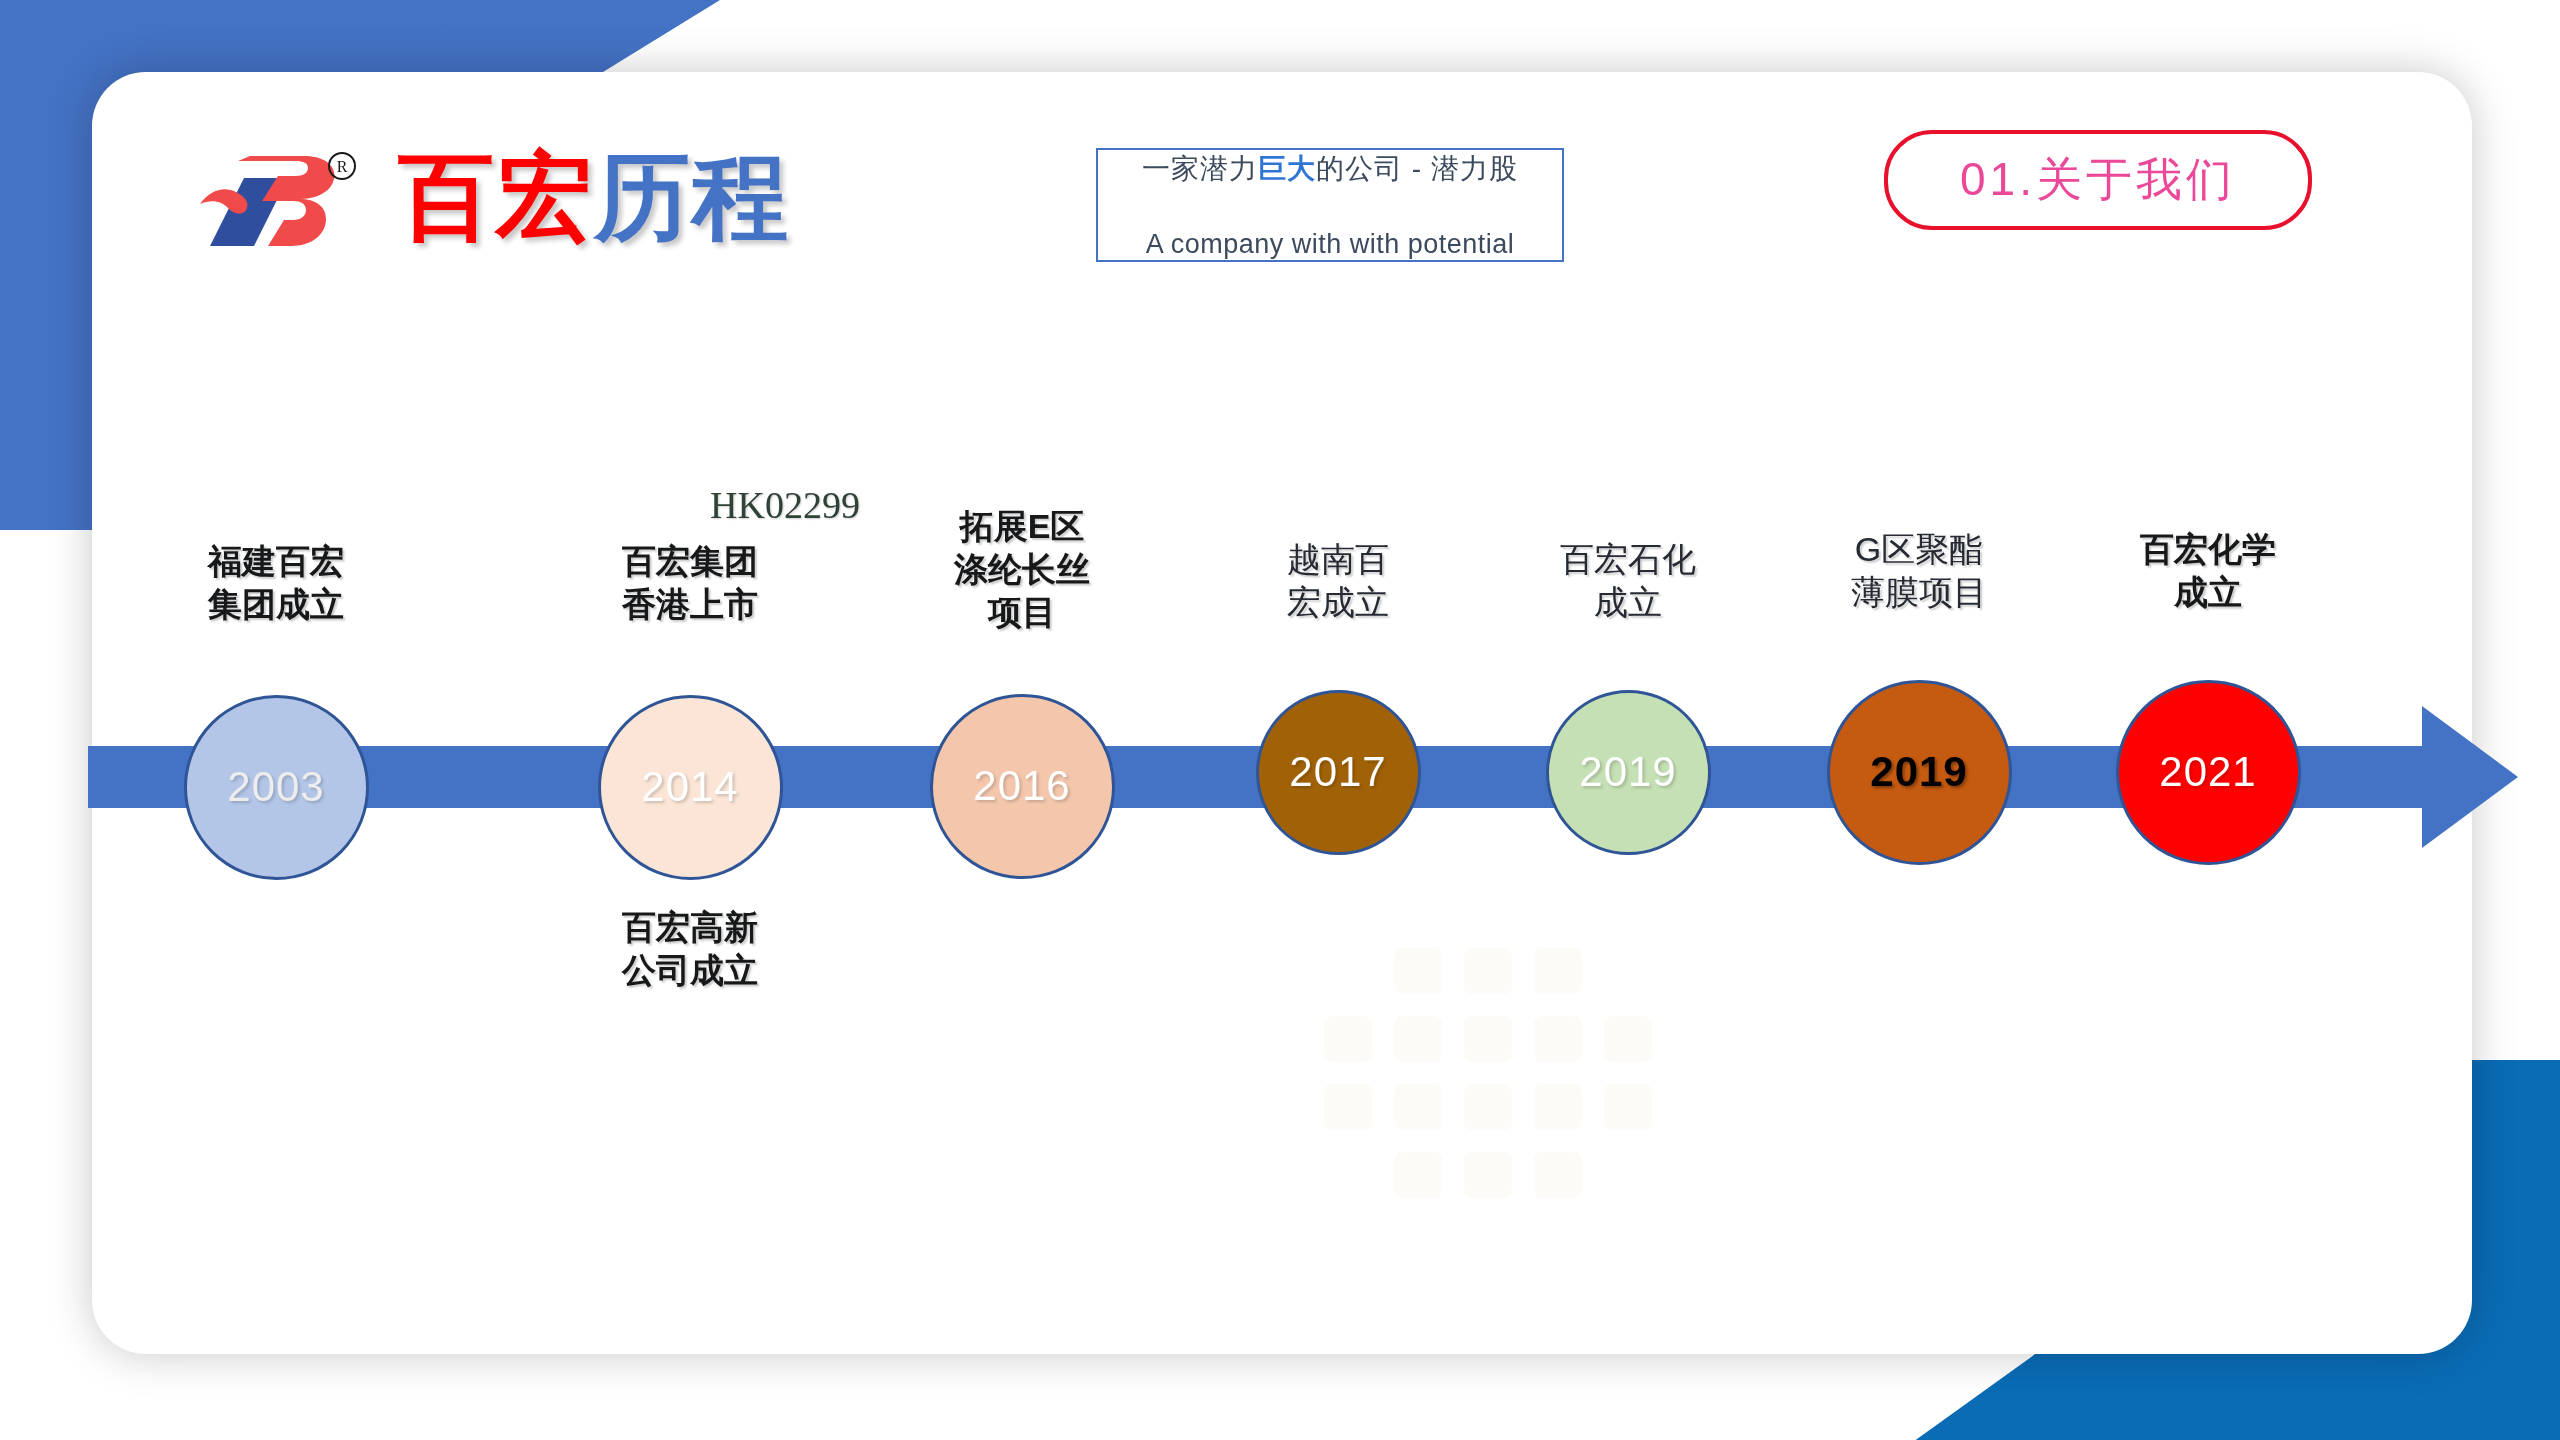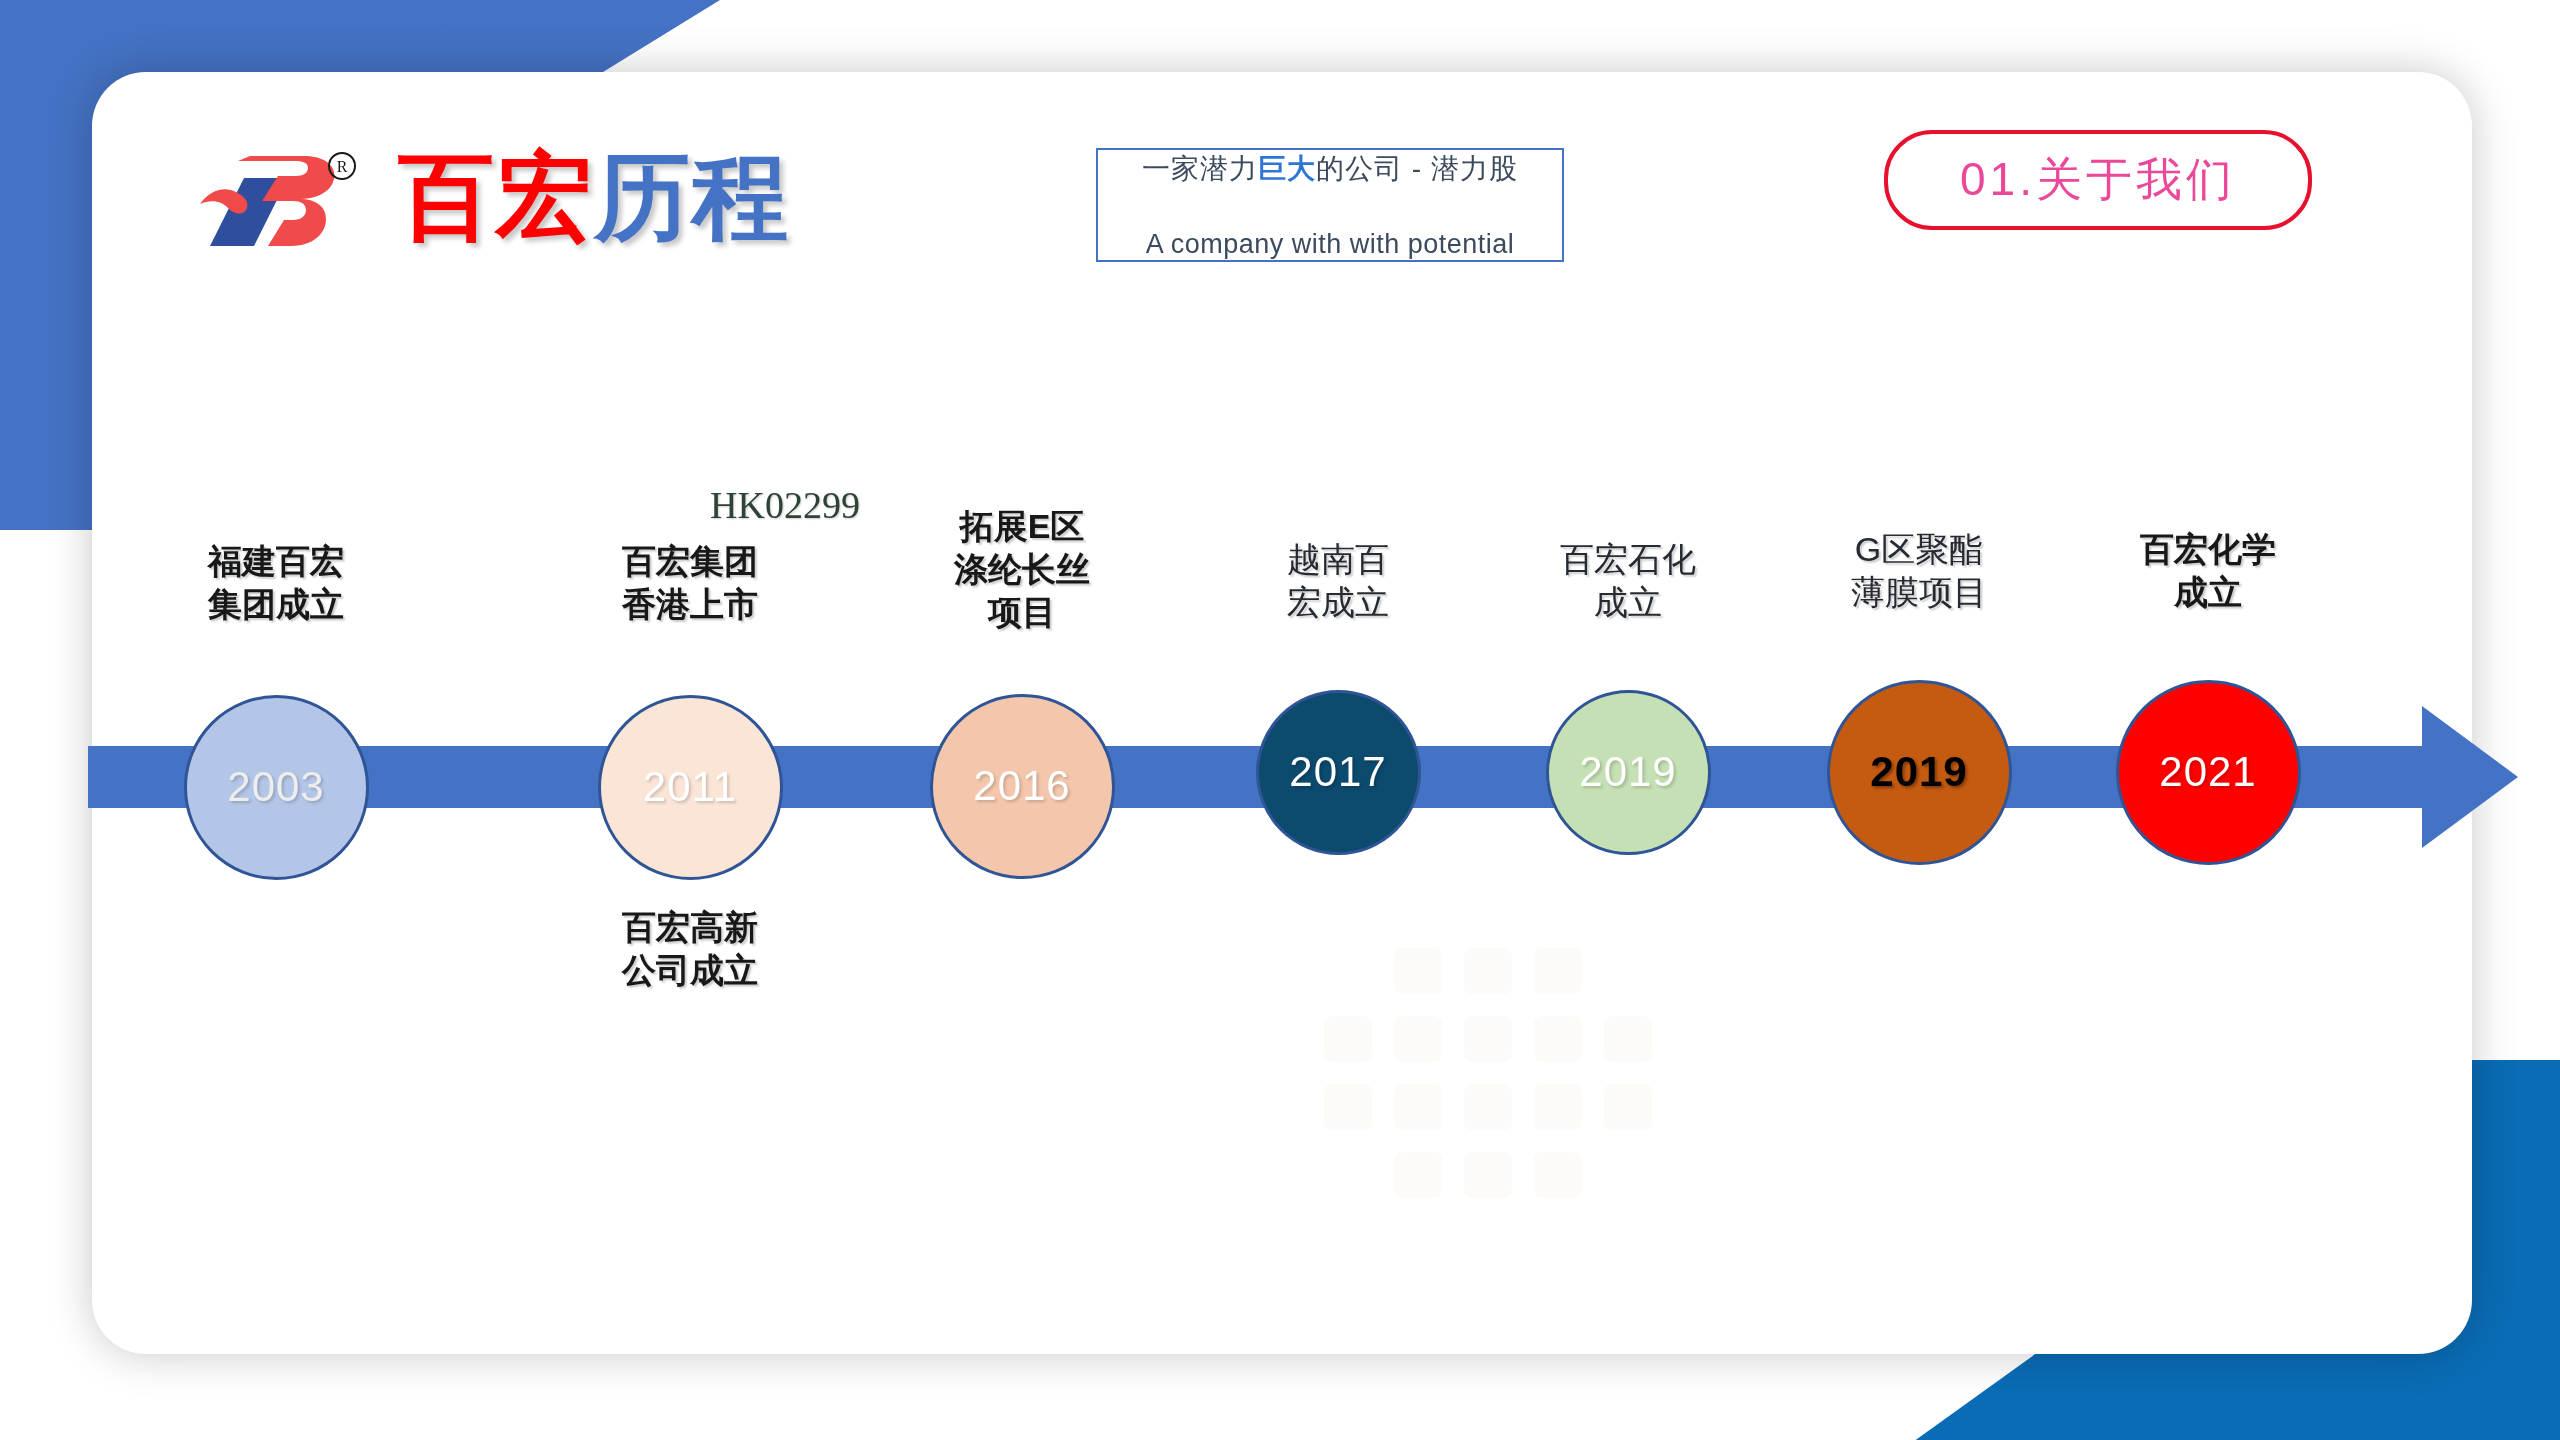--- a/index.html
+++ b/index.html
@@ -299,34 +299,34 @@
 <div class="timeline">
   <div class="tl-bar"></div>
   <div class="tl-arrow"></div>
   <div id="nodes-host">
       <div class="node" style="left: 183.5px; top: 694.5px; width: 185px; height: 185px; background: rgb(180, 198, 231);">
         <span class="node-year dim">2003</span>
       </div>
       <div class="label" style="left: 106px; top: 540px; width: 340px;">福建百宏
 集团成立</div>
       <div class="node" style="left: 597.5px; top: 694.5px; width: 185px; height: 185px; background: rgb(251, 229, 214);">
-        <span class="node-year">2011</span>
+        <span class="node-year">2014</span>
       </div>
       <div class="label code" style="left: 520px; top: 484px; width: 340px;">HK02299</div>
       <div class="label" style="left: 520px; top: 540px; width: 340px;">百宏集团
 香港上市</div>
       <div class="label" style="left: 520px; top: 906px; width: 340px;">百宏高新
 公司成立</div>
       <div class="node" style="left: 929.5px; top: 693.5px; width: 185px; height: 185px; background: rgb(244, 199, 173);">
         <span class="node-year">2016</span>
       </div>
       <div class="label" style="left: 852px; top: 505px; width: 340px;">拓展E区
 涤纶长丝
 项目</div>
-      <div class="node" style="left: 1255.5px; top: 689.5px; width: 165px; height: 165px; background: #0c4a6e;">
+      <div class="node" style="left: 1255.5px; top: 689.5px; width: 165px; height: 165px; background: #a16207;">
         <span class="node-year">2017</span>
       </div>
       <div class="label reg" style="left: 1168px; top: 538px; width: 340px;">越南百
 宏成立</div>
       <div class="node" style="left: 1545.5px; top: 689.5px; width: 165px; height: 165px; background: rgb(197, 224, 180);">
         <span class="node-year">2019</span>
       </div>
       <div class="label reg" style="left: 1458px; top: 538px; width: 340px;">百宏石化
 成立</div>
       <div class="node" style="left: 1826.5px; top: 679.5px; width: 185px; height: 185px; background: rgb(197, 90, 17);">

